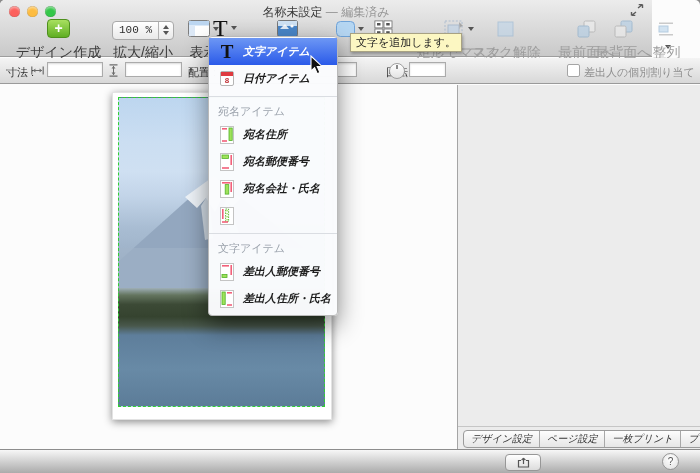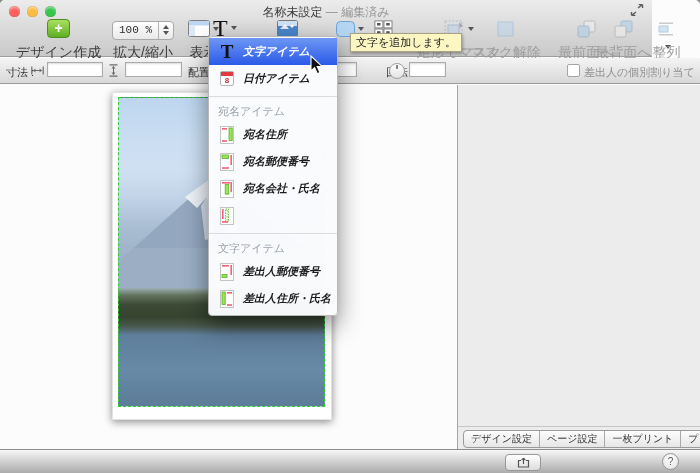--- a/index.html
+++ b/index.html
@@ -60,21 +60,21 @@
     border:1px dashed #2fd02f;overflow:hidden;
     background-image:
       radial-gradient(ellipse 20px 9px at 24% 51%, rgba(255,255,255,.85), rgba(255,255,255,0) 70%),
       linear-gradient(180deg,
         #bdd6ef 0%, #cbdef2 14%, #cfe0f2 24%, #c2d4e8 32%,
         #a9bdd3 42%, #9cb0c6 52%, #a7b9cb 58%, #b0c0d0 61%,
         #64755f 64%, #3c4a36 67%, #35432f 71%, #49584c 74%,
         #5e7e9b 77%, #688aa6 88%, #5c7c98 100%);}
   .photo svg{position:absolute;left:0;top:0;}
   .rightpanel{position:absolute;left:457px;top:85px;width:243px;height:364px;box-sizing:border-box;
-    background:#ececec;border-left:1px solid #a5a5a5;}
+    background:#ececec;border-left:1px solid #a5a5a5;font-style:italic;}
   .panel-bottom{position:absolute;left:0;bottom:0;width:100%;height:23px;box-sizing:border-box;
     border-top:1px solid #c6c6c6;}
   .segmented{position:absolute;left:5px;top:3px;display:flex;height:16px;
     border:1px solid #9b9b9b;border-radius:4px;overflow:hidden;
     background:linear-gradient(180deg,#fdfdfd,#e6e6e6);}
   .segmented .seg{font-size:10px;color:#333;display:flex;align-items:center;justify-content:center;
     white-space:nowrap;padding:0 7px;}
   .segmented .seg + .seg{border-left:1px solid #a8a8a8;}
   
   .statusbar{position:absolute;left:0;top:449px;width:700px;height:24px;box-sizing:border-box;

